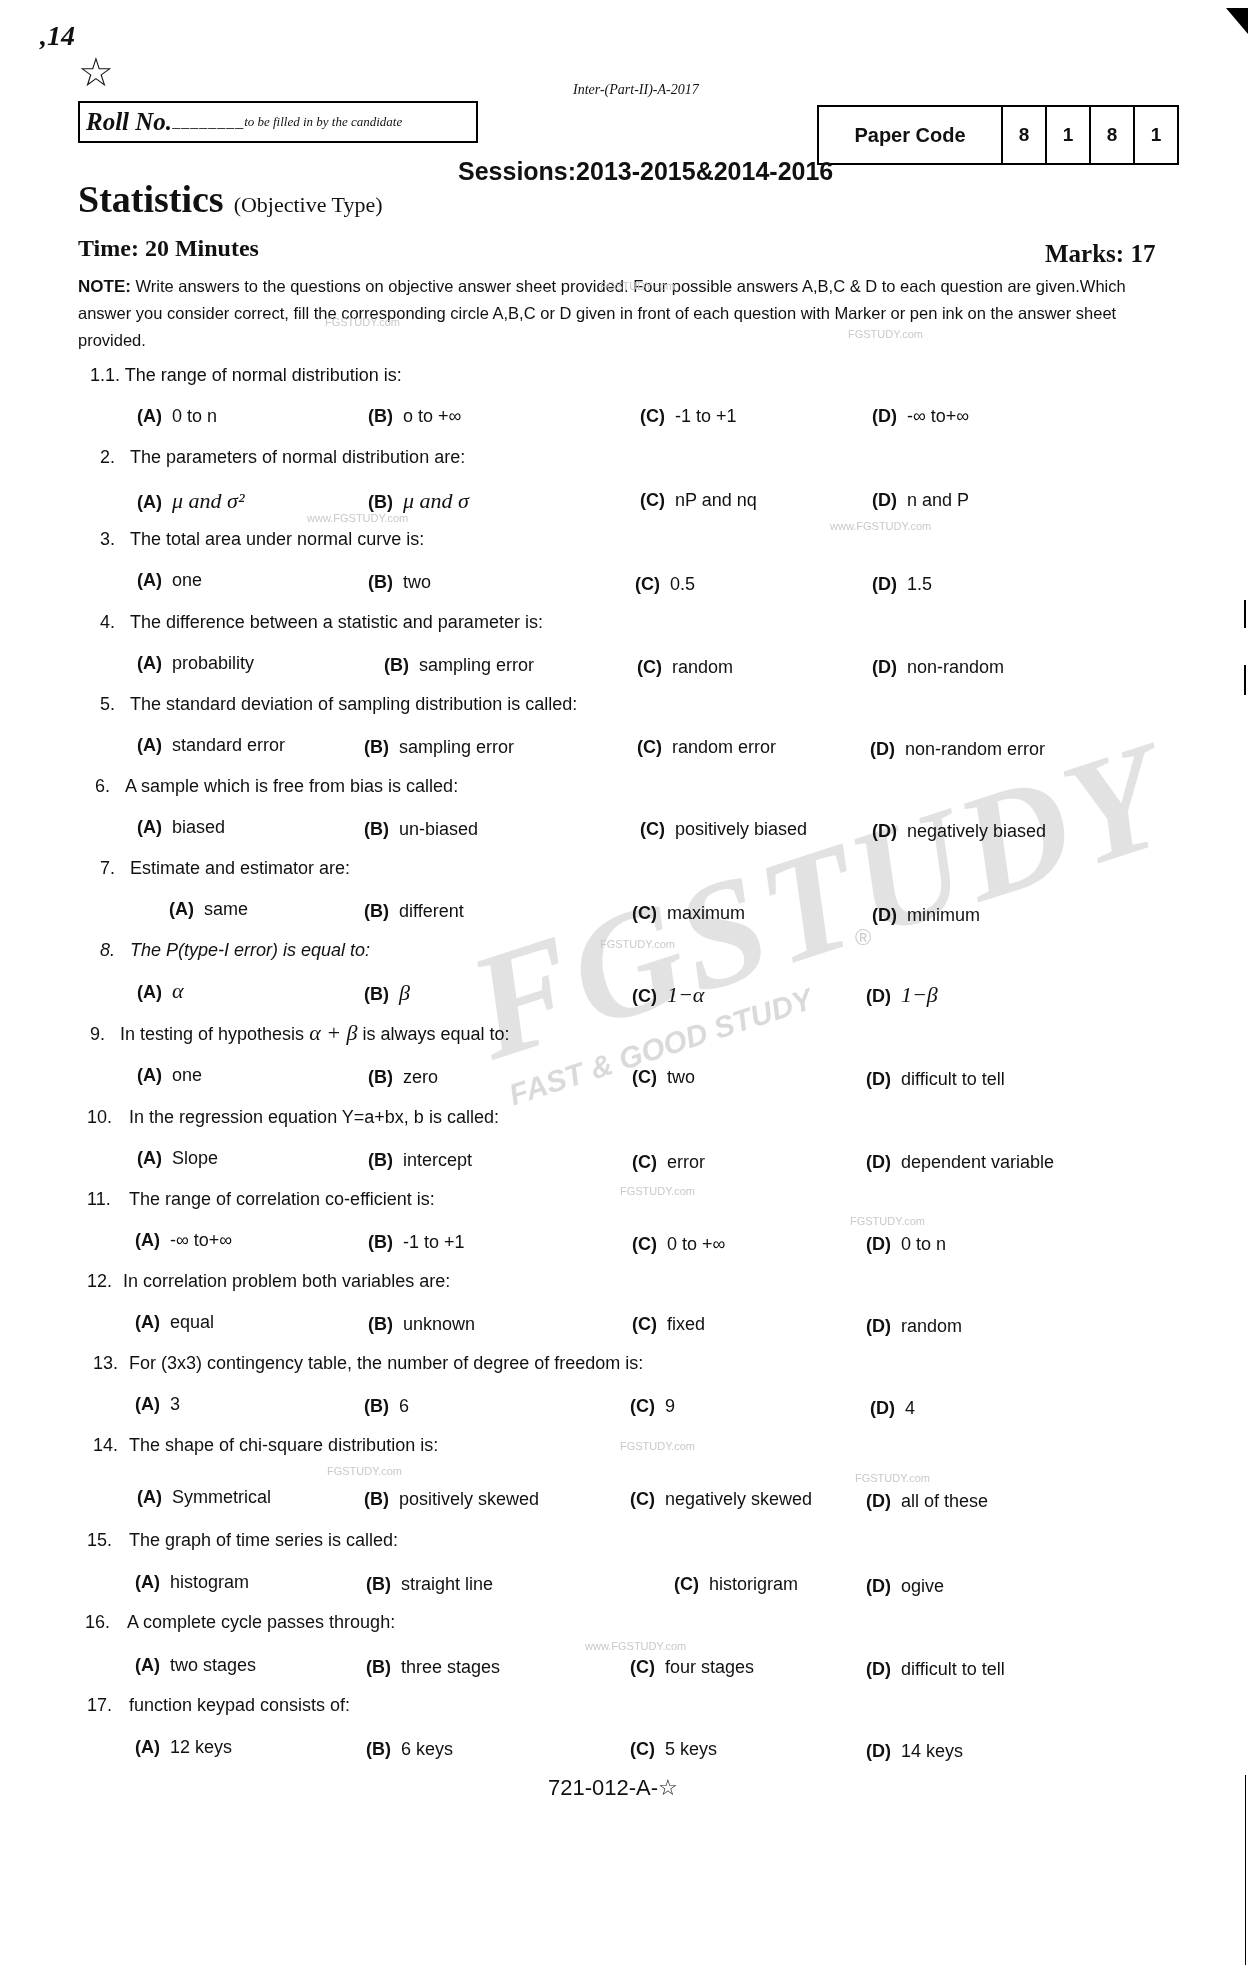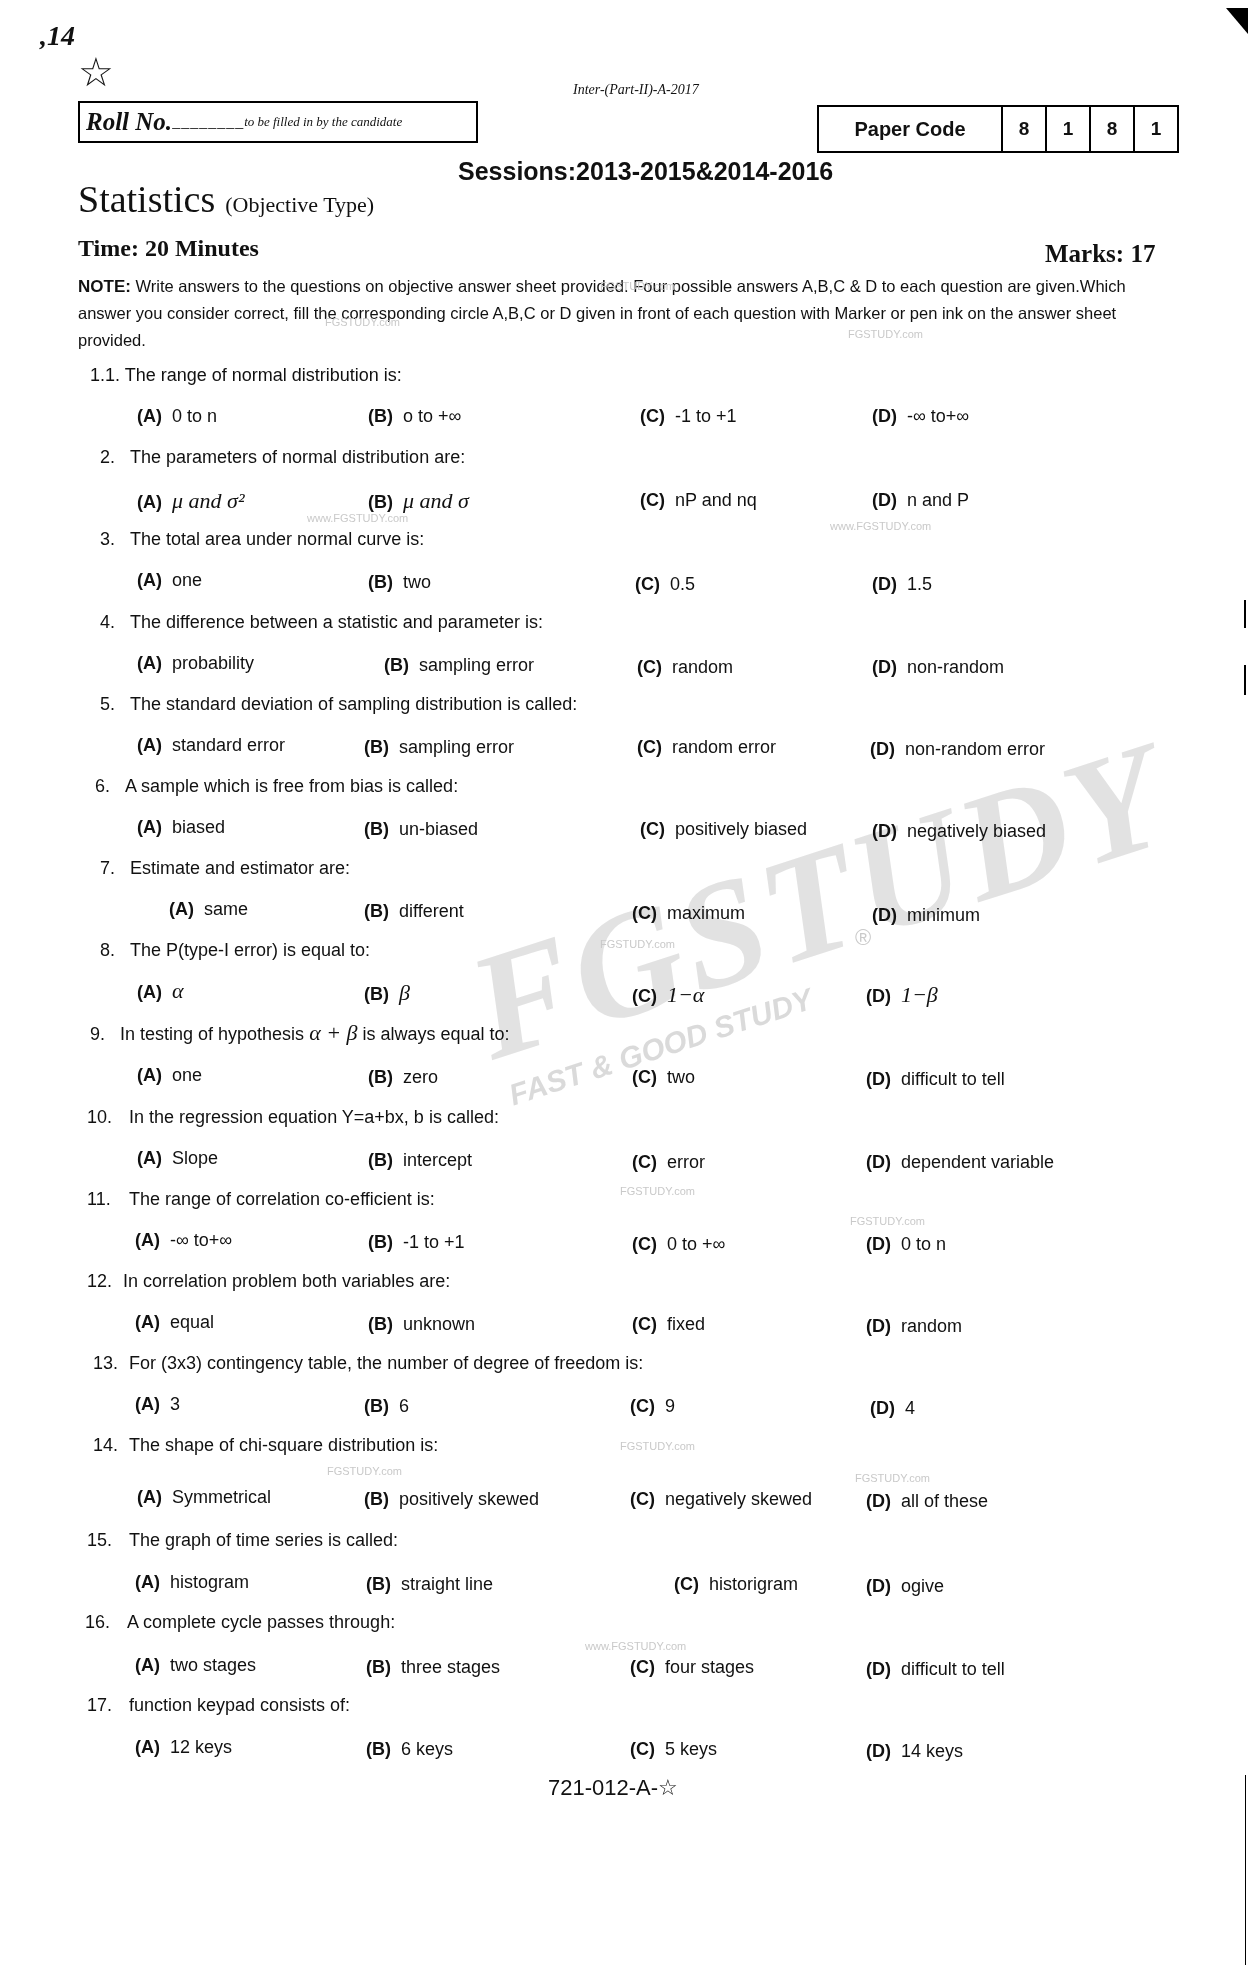--- a/index.html
+++ b/index.html
@@ -6,26 +6,26 @@
   body { width:1250px; height:1983px; position:relative; overflow:hidden; color:#111; font-family:"Liberation Sans", sans-serif; }
   .abs { position:absolute; white-space:nowrap; }
   .mark-top { left:40px; top:20px; font-size:28px; font-weight:bold; font-style:italic; font-family:"Liberation Serif", serif; }
   .corner { right:2px; top:8px; width:0; height:0; border-top:26px solid #000; border-left:22px solid transparent; }
   .star { left:78px; top:52px; font-size:40px; line-height:40px; }
   .roll-box { left:78px; top:101px; width:400px; height:42px; border:2px solid #000; box-sizing:border-box; display:flex; align-items:center; padding-left:6px; }
   .roll-label { font-family:"Liberation Serif", serif; font-weight:bold; font-style:italic; font-size:25px; }
   .roll-blank { font-family:"Liberation Serif", serif; font-size:16px; letter-spacing:1px; }
   .roll-note { font-family:"Liberation Serif", serif; font-style:italic; font-size:13px; }
   .exam { left:573px; top:82px; font-family:"Liberation Serif", serif; font-style:italic; font-size:14px; }
-  .code-box { left:817px; top:105px; height:48px; display:flex; border:2px solid #000; box-sizing:border-box; }
+  .code-box { left:817px; top:105px; height:60px; display:flex; border:2px solid #000; box-sizing:border-box; }
   .code-cell { border-left:2px solid #000; display:flex; align-items:center; justify-content:center; font-weight:bold; font-size:19px; width:42px; }
   .code-cell.label { border-left:none; width:182px; font-size:20px; }
   .sessions { left:458px; top:157px; font-size:25px; font-weight:bold; }
   .title { left:78px; top:177px; font-family:"Liberation Serif", serif; }
-  .title .big { font-size:38px; font-weight:normal;text-align:center; }
+  .title .big { font-size:38px; font-weight:bold;text-align:center; }
   .title .small { font-size:22px; margin-left:10px; }
   .time { left:78px; top:235px; font-family:"Liberation Serif", serif; font-size:24px; font-weight:bold; }
   .marks { left:1045px; top:240px; font-family:"Liberation Serif", serif; font-size:25px; font-weight:bold; }
   .note { left:78px; top:273px; width:1100px; font-size:16.5px; line-height:27px; white-space:normal; }
   .note b { font-size:17px; }
   .q { font-size:18px; }
   .q .num { display:inline-block; min-width:30px; }
   .opt { font-size:18px; }
   .opt .letter { font-weight:bold; margin-right:10px; }
   .math { font-family:"Liberation Serif", serif; font-style:italic; font-size:22px; }
@@ -122,21 +122,21 @@
 <div class="abs opt" style="left:364px;top:819px;"><span class="letter">(B)</span><span>un-biased</span></div>
 <div class="abs opt" style="left:640px;top:819px;"><span class="letter">(C)</span><span>positively biased</span></div>
 <div class="abs opt" style="left:872px;top:821px;"><span class="letter">(D)</span><span>negatively biased</span></div>
 
 <div class="abs q" style="left:100px;top:858px;"><span class="num">7.</span><span>Estimate and estimator are:</span></div>
 <div class="abs opt" style="left:137px;top:899px;margin-left:32px;"><span class="letter">(A)</span><span>same</span></div>
 <div class="abs opt" style="left:364px;top:901px;"><span class="letter">(B)</span><span>different</span></div>
 <div class="abs opt" style="left:632px;top:903px;"><span class="letter">(C)</span><span>maximum</span></div>
 <div class="abs opt" style="left:872px;top:905px;"><span class="letter">(D)</span><span>minimum</span></div>
 
-<div class="abs q" style="left:100px;top:940px;"><span class="num">8.</span><span>The P(type-I error) is equal to:</span></div>
+<div class="abs q" style="left:100px;top:940px;font-style:italic;"><span class="num">8.</span><span>The P(type-I error) is equal to:</span></div>
 <div class="abs opt" style="left:137px;top:978px;"><span class="letter">(A)</span><span class="math">α</span></div>
 <div class="abs opt" style="left:364px;top:980px;"><span class="letter">(B)</span><span class="math">β</span></div>
 <div class="abs opt" style="left:632px;top:982px;"><span class="letter">(C)</span><span class="math">1−α</span></div>
 <div class="abs opt" style="left:866px;top:982px;"><span class="letter">(D)</span><span class="math">1−β</span></div>
 
 <div class="abs q" style="left:90px;top:1020px;"><span class="num">9.</span><span>In testing of hypothesis</span> <span class="math">α + β</span> <span>is always equal to:</span></div>
 <div class="abs opt" style="left:137px;top:1065px;"><span class="letter">(A)</span><span>one</span></div>
 <div class="abs opt" style="left:368px;top:1067px;"><span class="letter">(B)</span><span>zero</span></div>
 <div class="abs opt" style="left:632px;top:1067px;"><span class="letter">(C)</span><span>two</span></div>
 <div class="abs opt" style="left:866px;top:1069px;"><span class="letter">(D)</span><span>difficult to tell</span></div>

